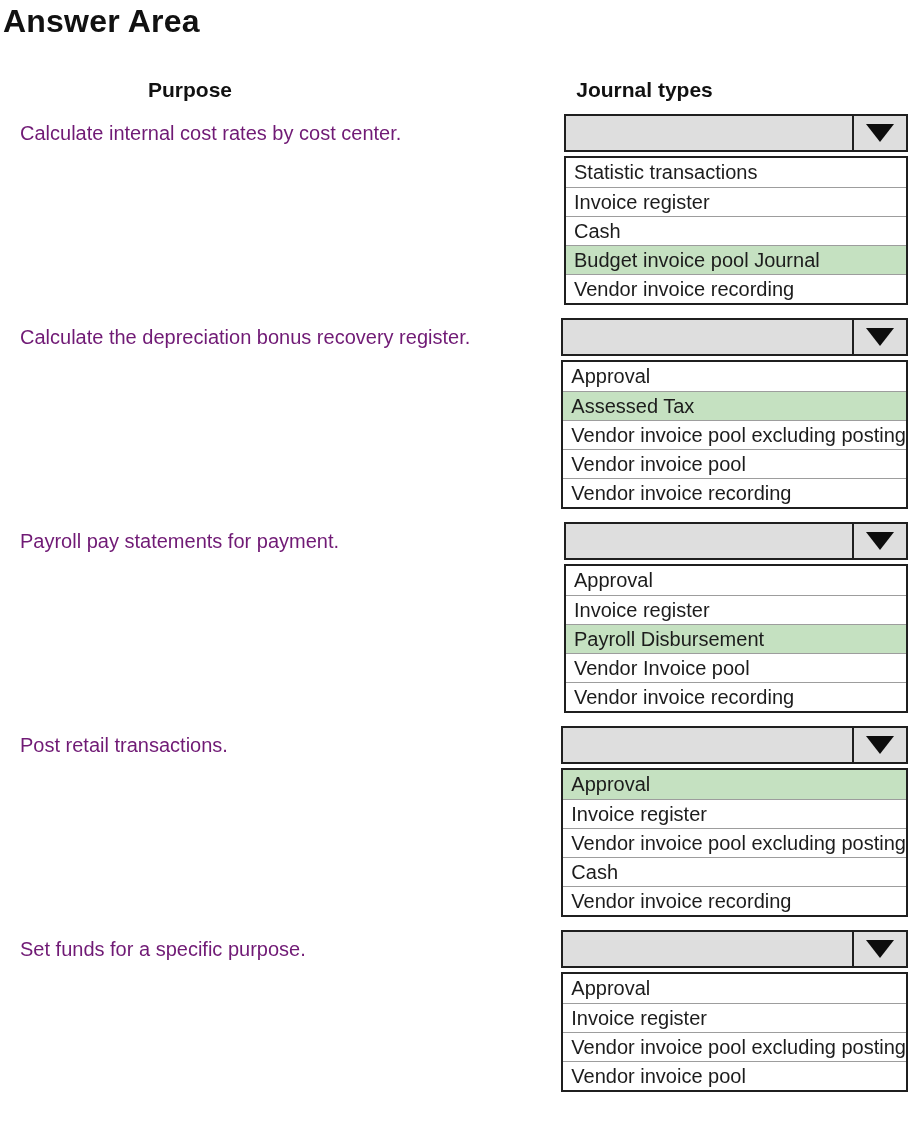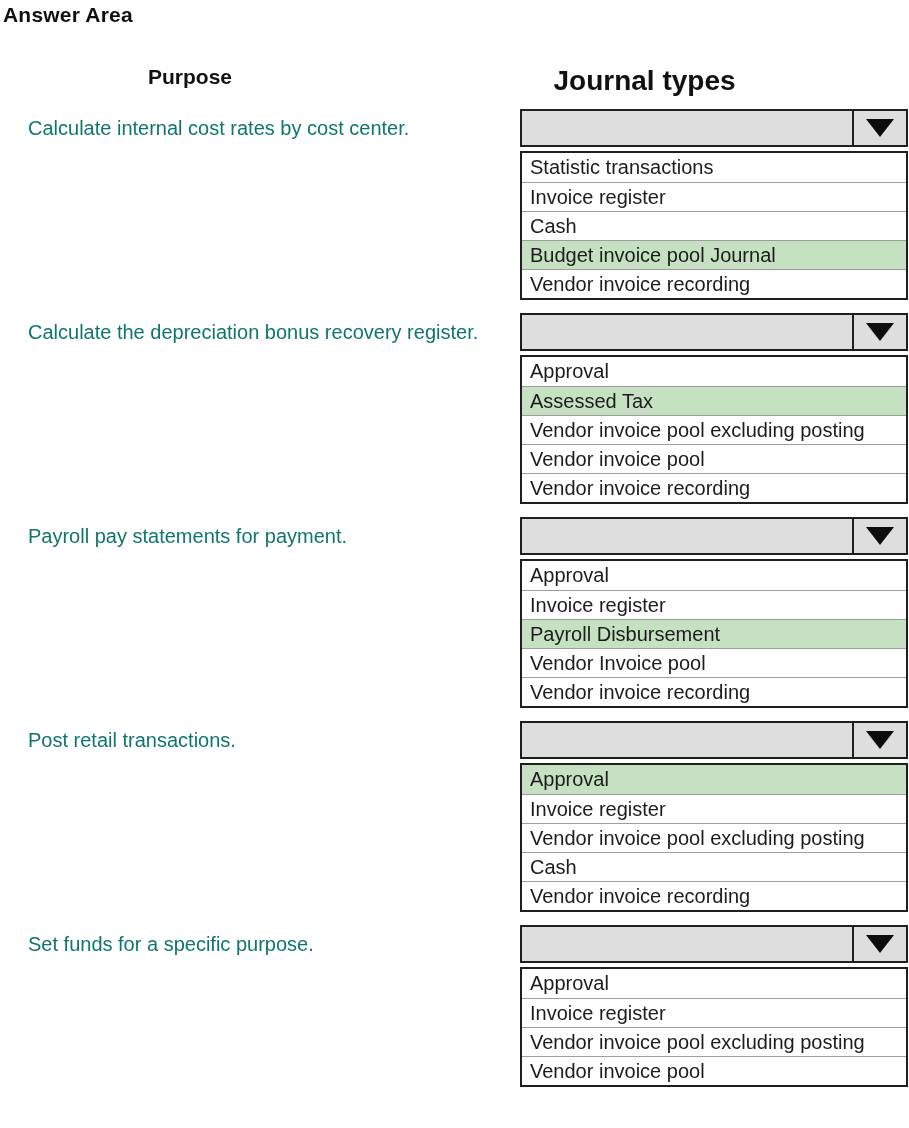--- a/index.html
+++ b/index.html
@@ -7,21 +7,21 @@
   body {
     width: 909px;
     height: 1128px;
     font-family: "Liberation Sans", "DejaVu Sans", sans-serif;
     color: #1c1c1c;
     overflow: hidden;
   }
   .page { width: 909px; height: 1128px; position: relative; }
 
   .title {
-    font-size: 21px;
+    font-size: 32px;
     font-weight: 700;
     color: #111111;
     padding: 3px 0 0 3px;
     letter-spacing: 0.2px;
   }
 
   .headers {
     display: flex;
     margin-top: 38px;
     margin-bottom: 12px;
@@ -29,36 +29,36 @@
   .purpose-header {
     width: 380px;
     text-align: center;
     font-size: 21px;
     font-weight: 700;
     color: #111111;
   }
   .journal-header {
     flex: 1;
     text-align: center;
-    font-size: 28px;
+    font-size: 21px;
     font-weight: 700;
     color: #111111;
   }
 
   .qrow {
     display: flex;
     align-items: flex-start;
     margin-bottom: 13px;
   }
   .purpose {
-    width: 520px;
-    padding: 6px 10px 0 28px;
+    width: 564px;
+    padding: 6px 10px 0 20px;
     font-size: 20px;
     line-height: 27px;
-    color: #0f766e;
+    color: #701a75;
   }
   .dd {
     flex: 1;
     margin-right: 1px;
   }
   .combo {
     height: 38px;
     background: #dedede;
     border: 2px solid #1f1f1f;
     display: flex;

